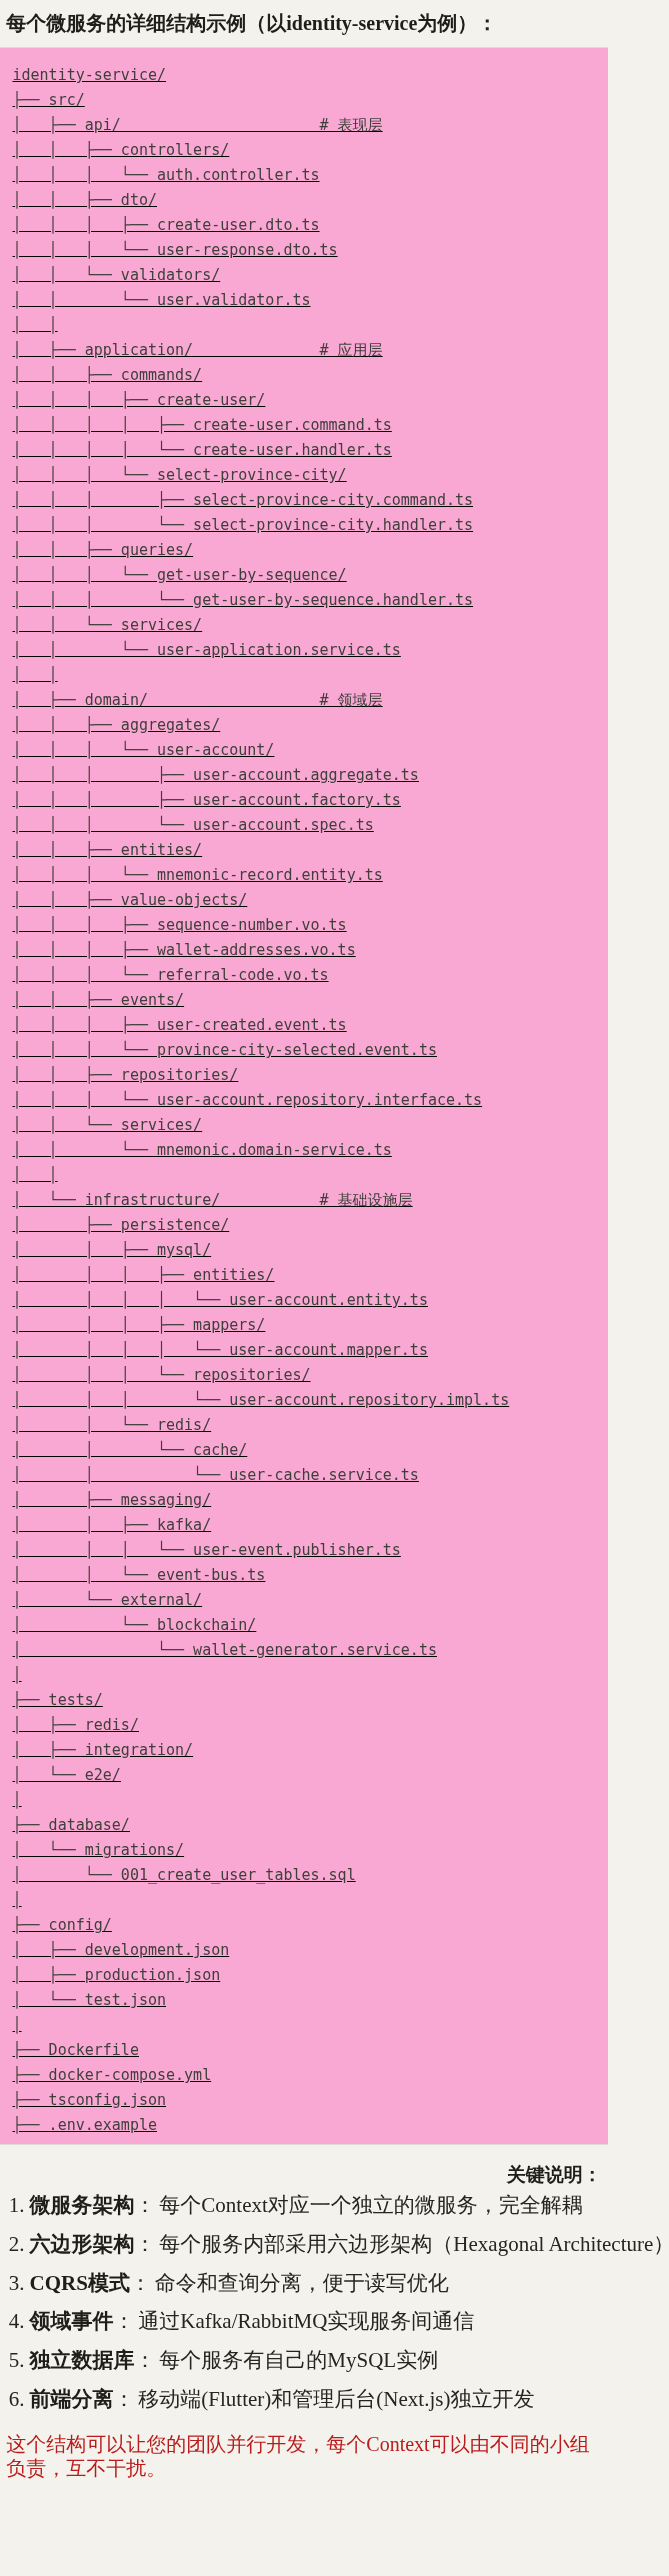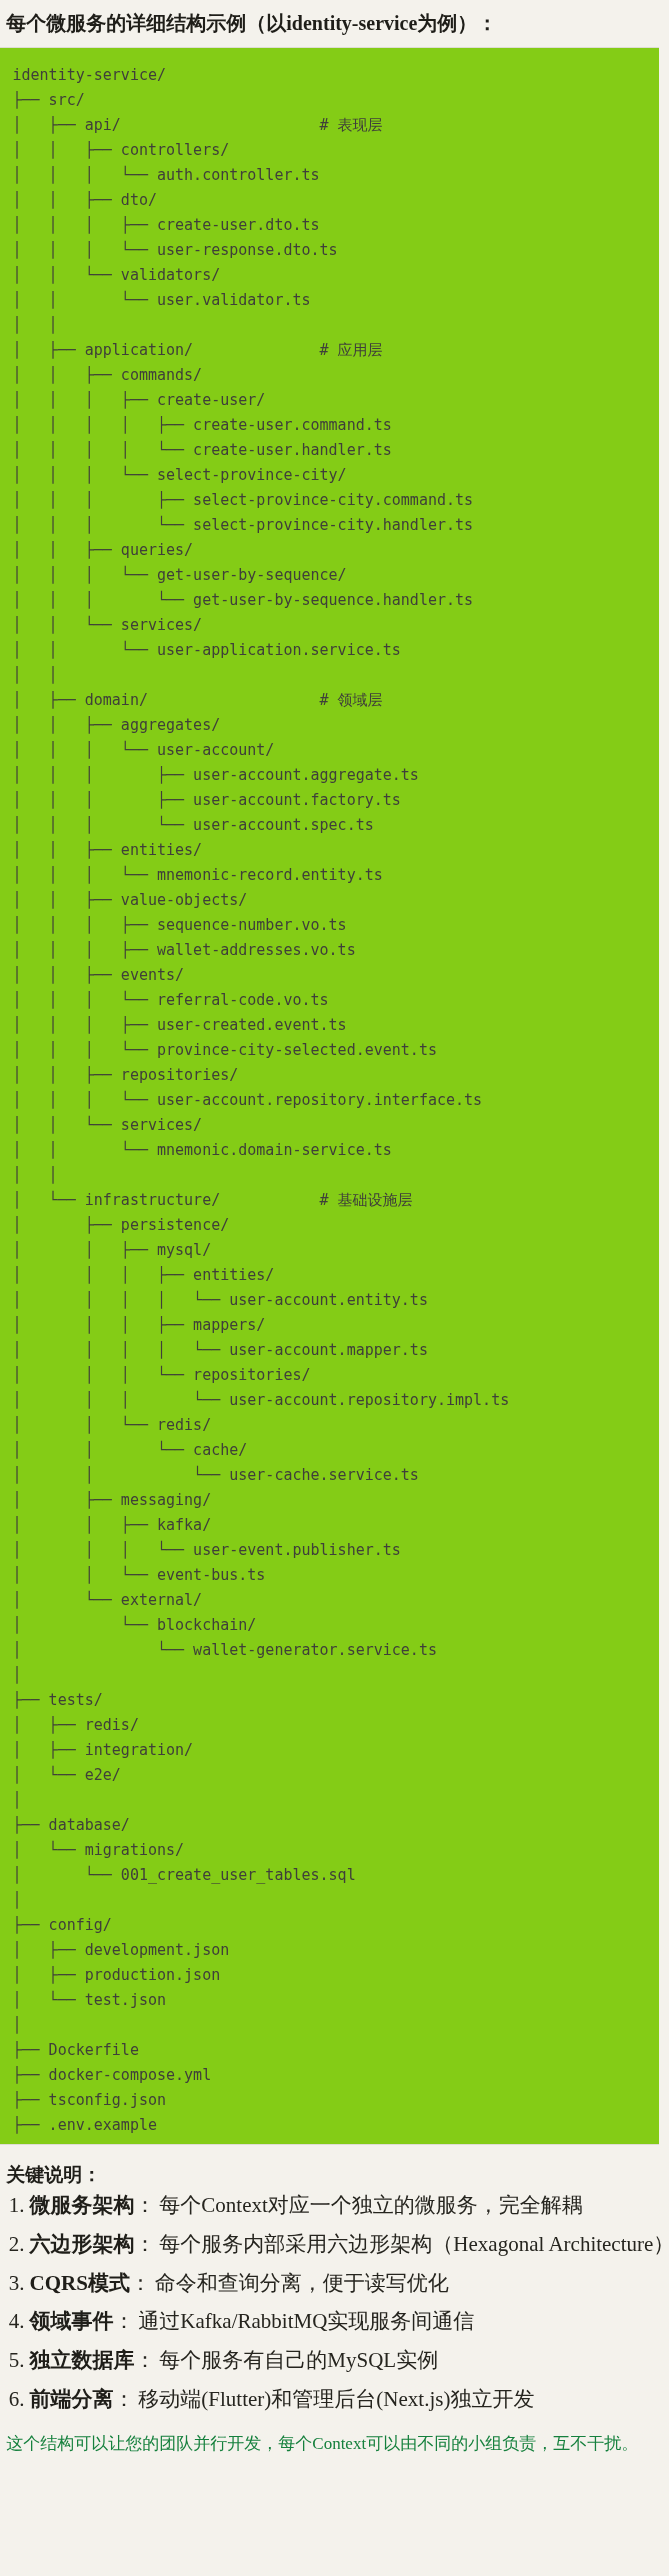--- a/index.html
+++ b/index.html
@@ -4,79 +4,81 @@
 <style>
   html, body {
     margin: 0;
     padding: 0;
     background: #f4f2ec;
     width: 669px;
     min-height: 2576px;
     font-family: "Liberation Serif", "DejaVu Serif", serif;
   }
   .page {
-    width: 659px;
+    width: 608px;
     box-sizing: border-box;
   }
   .title {
     margin: 8.8px 0 9.4px 0;
     padding: 0 6.3px;
     font-family: "Liberation Serif", "DejaVu Serif", serif;
     font-weight: bold;
     font-size: 20px;
     line-height: 29px;
     color: #1f1e19;
   }
   .code-block {
-    background: #84cc16;
+    background: #f9a8d4;
     border-top: 0.6px solid #dedcd4;
     border-bottom: 0.6px solid #dedcd4;
     padding: 15px 0 6.3px 12.5px;
     overflow: hidden;
+    text-decoration: underline;
   }
   .tree-line {
     font-family: "DejaVu Sans Mono", "Liberation Mono", monospace;
     font-size: 15px;
     height: 25px;
     line-height: 25px;
     white-space: pre;
     color: #3f3f3a;
   }
   .notes {
     padding: 0 6.3px;
   }
   .notes-heading {
     margin: 16.3px 0 6.3px 0;
     font-weight: bold;
     font-size: 19px;
     line-height: 26px;
     color: #1f1e19;
+    text-align: right;
   }
   .note-item {
     margin: 0 0 16.3px 2.5px;
     font-size: 21px;
     line-height: 22.5px;
     color: #26251f;
     white-space: nowrap;
   }
   .note-item .num {
     margin-right: 5px;
   }
   .note-item .label {
     font-weight: bold;
     color: #1f1e19;
   }
   .note-item .colon {
     margin-right: 3.8px;
   }
   .closing {
     margin: 21px 0 0 0;
-    font-size: 17px;
+    font-size: 20px;
     line-height: 24px;
-    color: #15803d;
+    color: #b91c1c;
   }
 </style>
 </head>
 <body>
 
 <div class="page">
 
   <h2 class="title">每个微服务的详细结构示例（以identity-service为例）：</h2>
 
   <div class="code-block">
@@ -110,22 +112,22 @@
         <div class="tree-line">│   │   ├── aggregates/</div>
         <div class="tree-line">│   │   │   └── user-account/</div>
         <div class="tree-line">│   │   │       ├── user-account.aggregate.ts</div>
         <div class="tree-line">│   │   │       ├── user-account.factory.ts</div>
         <div class="tree-line">│   │   │       └── user-account.spec.ts</div>
         <div class="tree-line">│   │   ├── entities/</div>
         <div class="tree-line">│   │   │   └── mnemonic-record.entity.ts</div>
         <div class="tree-line">│   │   ├── value-objects/</div>
         <div class="tree-line">│   │   │   ├── sequence-number.vo.ts</div>
         <div class="tree-line">│   │   │   ├── wallet-addresses.vo.ts</div>
+        <div class="tree-line">│   │   │   └── referral-code.vo.ts</div>
         <div class="tree-line">│   │   ├── events/</div>
-        <div class="tree-line">│   │   │   └── referral-code.vo.ts</div>
         <div class="tree-line">│   │   │   ├── user-created.event.ts</div>
         <div class="tree-line">│   │   │   └── province-city-selected.event.ts</div>
         <div class="tree-line">│   │   ├── repositories/</div>
         <div class="tree-line">│   │   │   └── user-account.repository.interface.ts</div>
         <div class="tree-line">│   │   └── services/</div>
         <div class="tree-line">│   │       └── mnemonic.domain-service.ts</div>
         <div class="tree-line">│   │</div>
         <div class="tree-line">│   └── infrastructure/           # 基础设施层</div>
         <div class="tree-line">│       ├── persistence/</div>
         <div class="tree-line">│       │   ├── mysql/</div>

